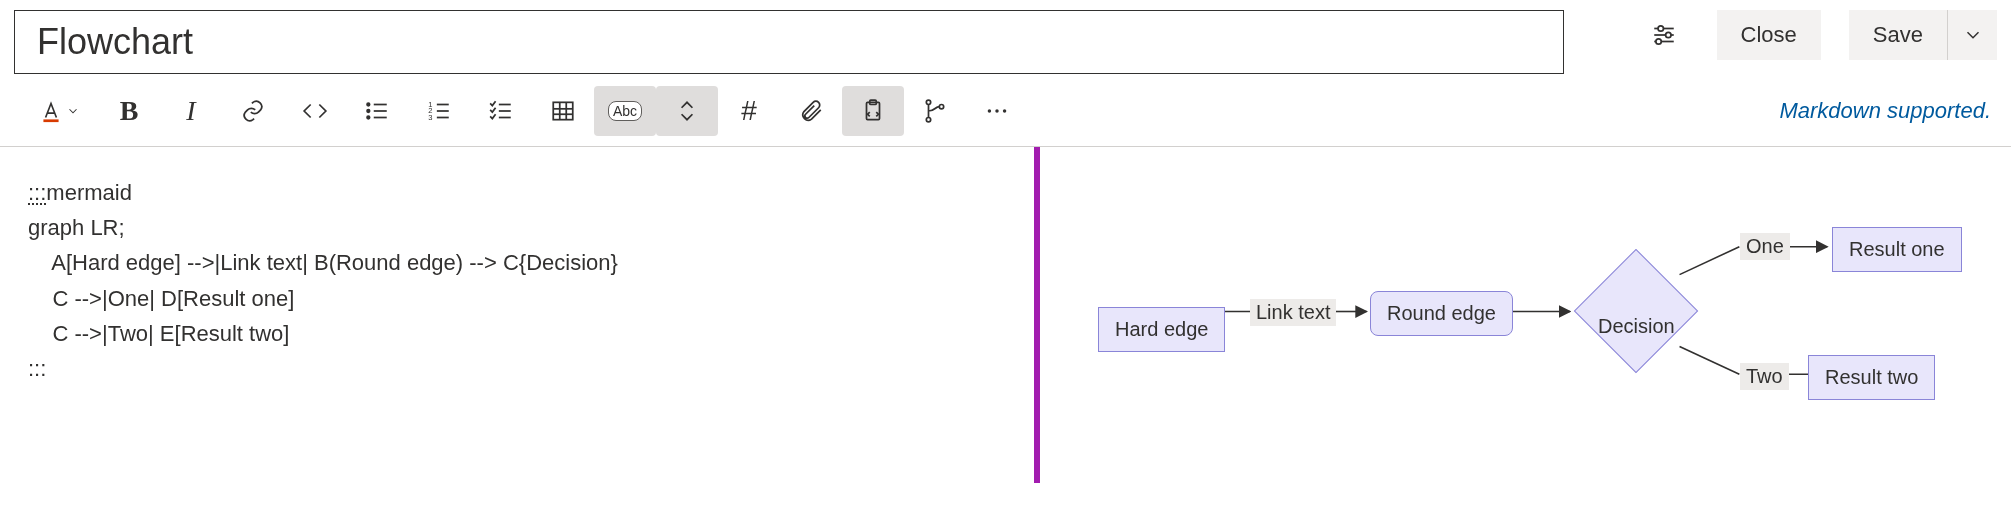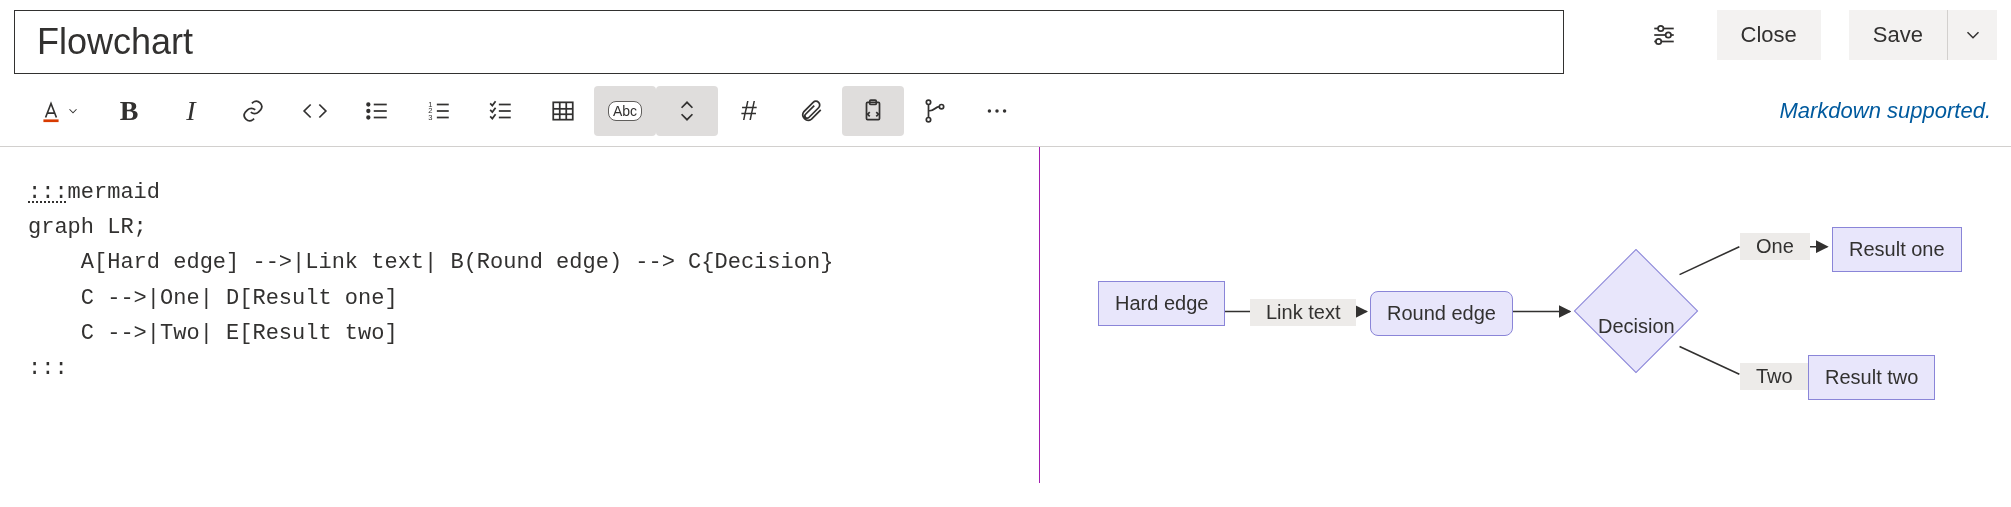--- a/index.html
+++ b/index.html
@@ -106,23 +106,23 @@
     cursor: pointer;
   }
   
   .content-area {
     border-top: 1px solid #d2d0ce;
     display: flex;
     height: calc(507px - 170px);
   }
   .editor-pane {
     flex: 0 0 1040px;
-    border-right: 1px solid #a21caf;
+    border-right: 6px solid #a21caf;
     padding: 28px 28px;
-    font-family: Liberation Mono, monospace;
+    font-family: Liberation Sans, sans-serif;
     font-size: 22px;
     line-height: 1.6;
     white-space: pre;
     color: #323130;
   }
   .mermaid-open { text-decoration: underline; text-decoration-style: dotted; text-underline-offset: 3px; }
   .preview-pane {
     flex: 1;
     position: relative;
   }
@@ -147,21 +147,21 @@
   .fc-diamond-label {
     position: absolute;
     font-size: 20px;
     color: #323130;
     text-align: center;
   }
   .edge-label {
     position: absolute;
     background: #edebe9;
     font-size: 20px;
-    padding: 2px 16px;
+    padding: 2px 6px;
     color: #323130;
   }
   svg.fc-svg { position: absolute; inset: 0; width: 100%; height: 100%; }
   .ico { width: 26px; height: 26px; display:block; }
   .ico-sm { width: 22px; height: 22px; display:block; }
   .bold-letter { font-size: 28px; font-weight: 700; font-family: "Times New Roman", serif; }
   .italic-letter { font-size: 28px; font-style: italic; font-family: "Times New Roman", serif; }
 </style>
 </head>
 <body>
@@ -317,21 +317,21 @@
       </defs>
       <line x1="174" y1="165" x2="210" y2="165" stroke="#323130" stroke-width="1.6"></line>
       <line x1="295" y1="165" x2="326" y2="165" stroke="#323130" stroke-width="1.6" marker-end="url(#arrow)"></line>
       <line x1="460" y1="165" x2="530" y2="165" stroke="#323130" stroke-width="1.6" marker-end="url(#arrow)"></line>
       <line x1="640" y1="128" x2="700" y2="100" stroke="#323130" stroke-width="1.6"></line>
       <line x1="740" y1="100" x2="788" y2="100" stroke="#323130" stroke-width="1.6" marker-end="url(#arrow)"></line>
       <line x1="640" y1="200" x2="700" y2="228" stroke="#323130" stroke-width="1.6"></line>
       <line x1="740" y1="228" x2="788" y2="228" stroke="#323130" stroke-width="1.6" marker-end="url(#arrow)"></line>
     </svg>
 
-    <div class="fc-node" style="left:58px; top:134px;">Hard edge</div>
+    <div class="fc-node" style="left:58px; top:160px;">Hard edge</div>
 
     <div class="edge-label" style="left:210px; top:152px;">Link text</div>
 
     <div class="fc-node" style="left:330px; top:144px; border-radius:8px;">Round edge</div>
 
     <div class="fc-diamond-wrap" style="left:552px; top:120px; width:88px; height:88px;"></div>
     <div class="fc-diamond-label" style="left:558px; top:168px;">Decision</div>
 
     <div class="edge-label" style="left:700px; top:86px;">One</div>
     <div class="edge-label" style="left:700px; top:216px;">Two</div>

